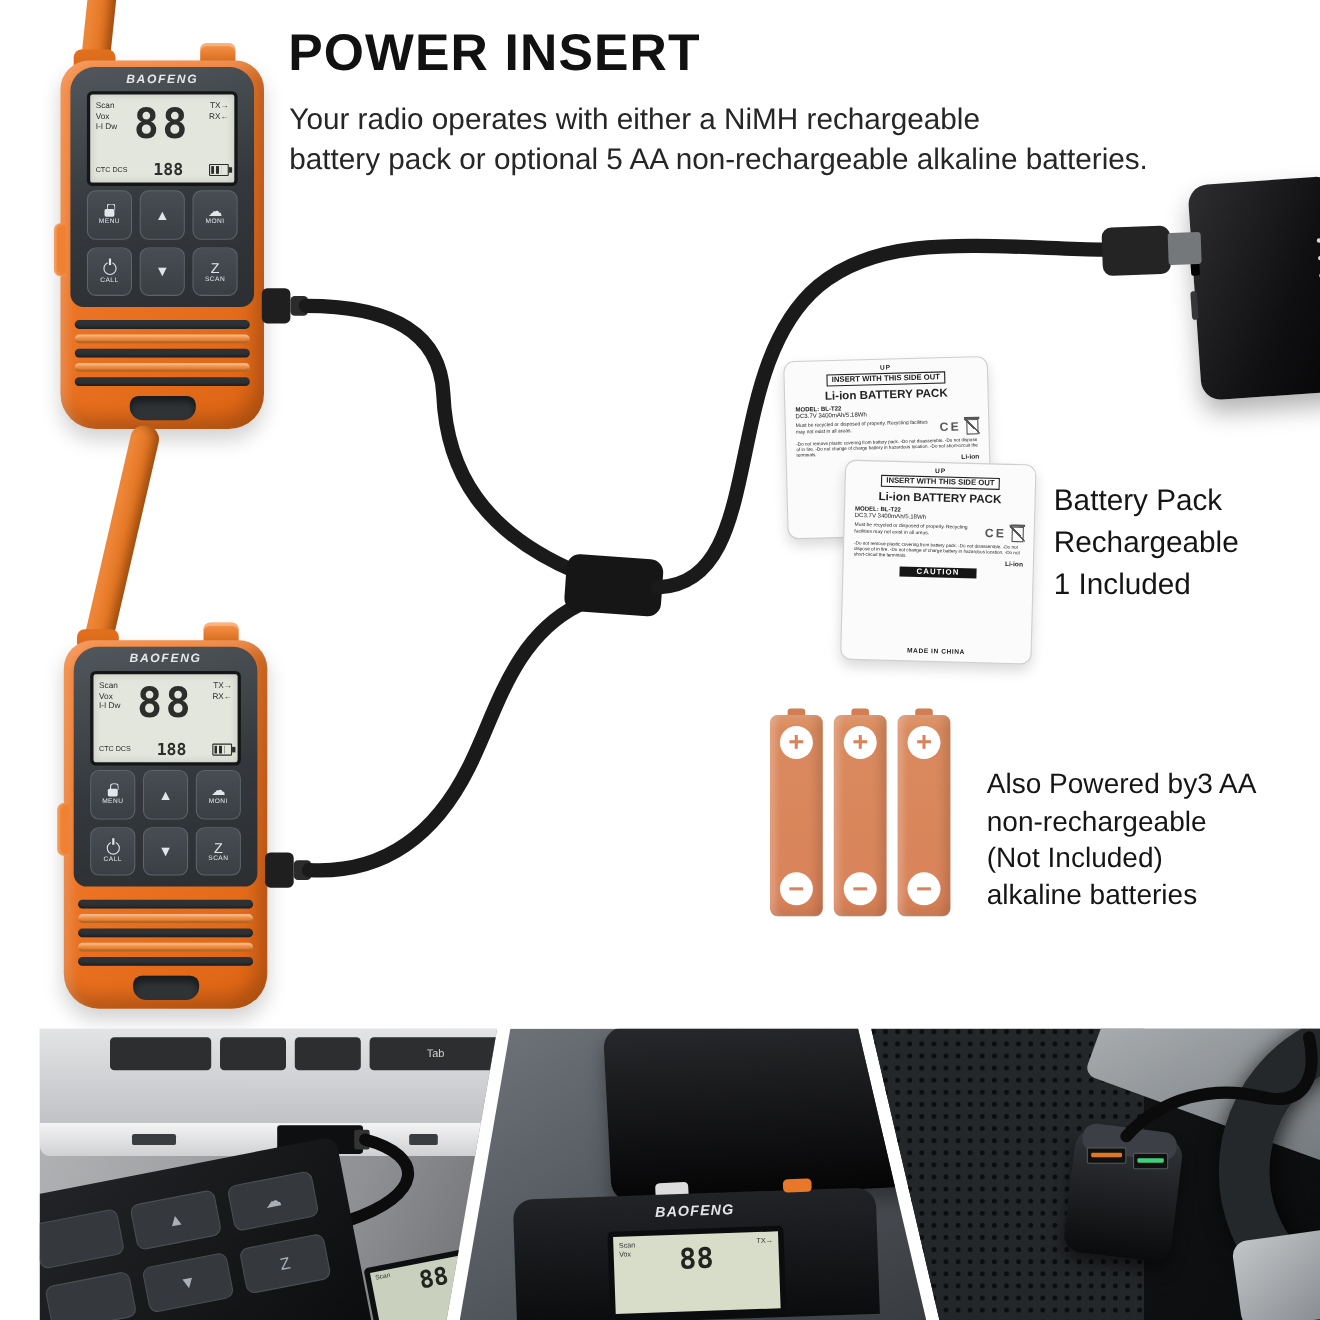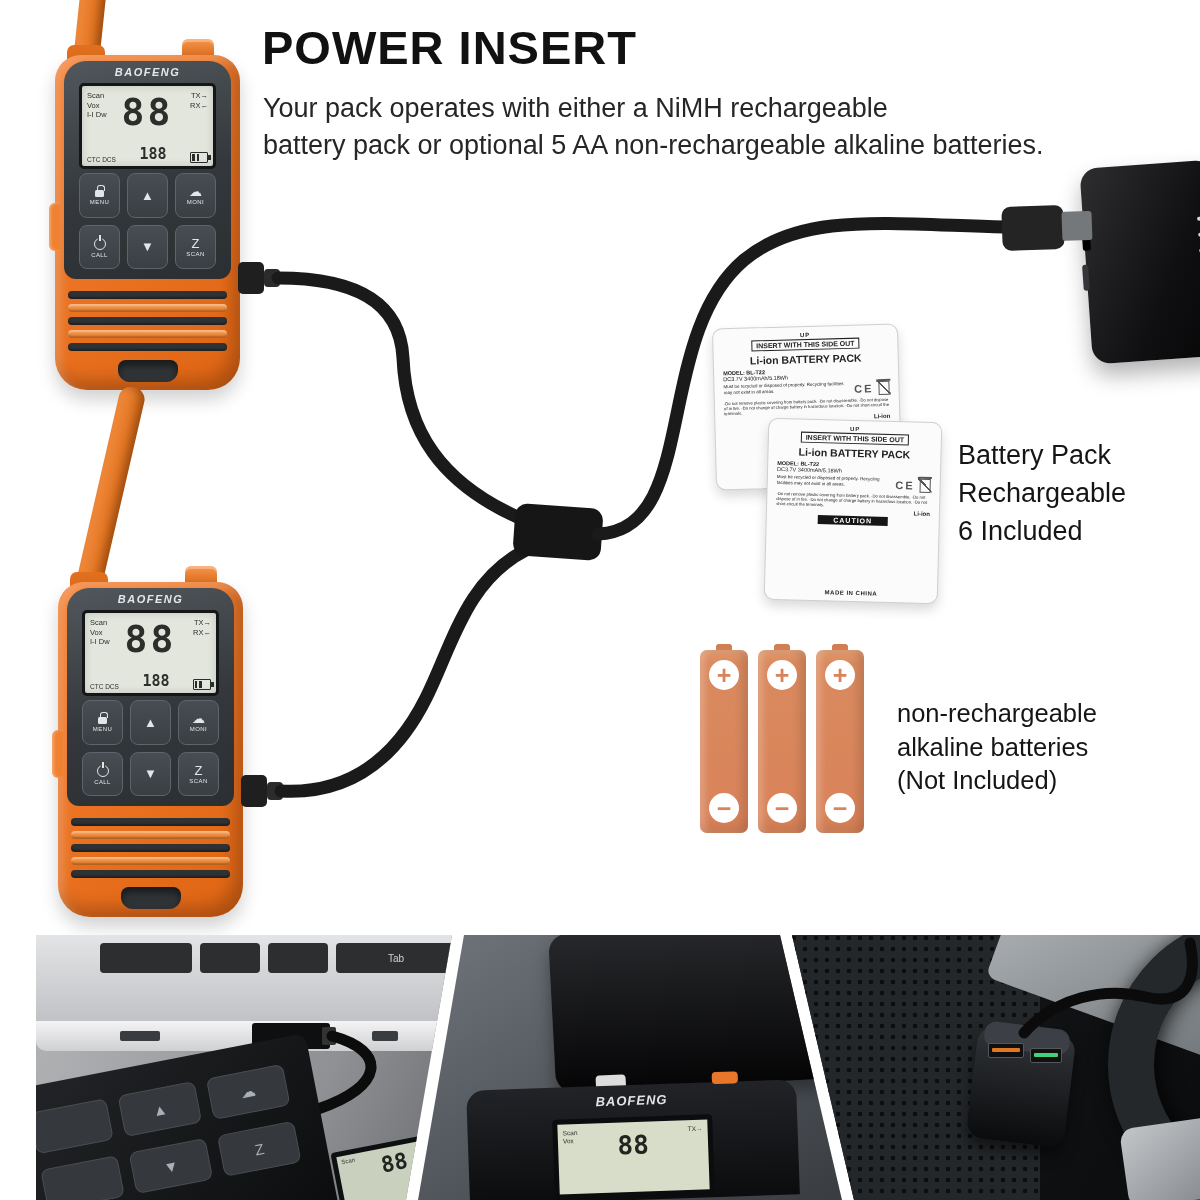--- a/index.html
+++ b/index.html
@@ -30,21 +30,21 @@
   .front{position:absolute;left:9px;right:9px;top:6px;height:218px;border-radius:22px 22px 12px 12px;
          background:linear-gradient(165deg,#51575c,#34383c 55%,#2b2f32);}
   .brand{position:absolute;top:5px;left:0;right:0;text-align:center;color:#e5e7e9;font-size:11px;
          font-weight:bold;font-style:italic;letter-spacing:1.5px;}
   .lcd{position:absolute;top:22px;left:15px;right:15px;height:80px;background:#e2e6dc;
        border:3px solid #141617;border-radius:5px;box-shadow:inset 0 0 8px rgba(0,0,0,.15);}
   .lcd-left{position:absolute;top:5px;left:5px;font-size:7.5px;line-height:9.5px;color:#2c2f2c;}
   .lcd-right{position:absolute;top:5px;right:5px;font-size:7.5px;line-height:9.5px;color:#2c2f2c;text-align:right;}
   .lcd-main{position:absolute;top:4px;left:30px;right:30px;text-align:center;
             font-family:"DejaVu Sans Mono",monospace;font-weight:bold;font-size:38px;letter-spacing:3px;color:#2b2e2b;}
-  .lcd-bottom{position:absolute;left:5px;right:5px;bottom:3px;display:flex;align-items:flex-end;justify-content:space-between;}
+  .lcd-bottom{position:absolute;left:5px;right:5px;bottom:3px;display:flex;align-items:center;justify-content:space-between;}
   .lcd-bl{font-size:6.5px;color:#2c2f2c;}
   .lcd-sub{font-family:"DejaVu Sans Mono",monospace;font-weight:bold;font-size:15px;color:#2b2e2b;}
   .batt-icon{width:16px;height:9px;border:1.5px solid #2a2d2a;border-radius:1px;position:relative;display:inline-block;}
   .batt-icon::before{content:"";position:absolute;right:-4px;top:2px;width:2.5px;height:5px;background:#2a2d2a;}
   .batt-icon::after{content:"";position:absolute;left:1px;top:1px;bottom:1px;width:9px;
       background:repeating-linear-gradient(90deg,#2a2d2a 0 2.5px,transparent 2.5px 4.5px);}
   .keys{position:absolute;top:112px;left:15px;right:15px;height:96px;display:grid;
         grid-template-columns:repeat(3,1fr);grid-template-rows:1fr 1fr;gap:7px;}
   .key{background:linear-gradient(#474d52,#3a3f44);border:1px solid #5d646b;border-radius:8px;
        color:#e3e6e9;display:flex;flex-direction:column;align-items:center;justify-content:center;gap:1px;font-size:6.5px;}
@@ -171,21 +171,21 @@
   .console-knob{left:1124px;top:186px;width:120px;height:80px;border-radius:14px;transform:rotate(-8deg);
       background:linear-gradient(145deg,#c3c6c9,#7b7f83);}
 </style>
 </head>
 <body>
 
 <div class="stage">
 
   <div class="title">POWER INSERT</div>
   <div class="subtitle">
-    <div>Your pack operates with either a NiMH rechargeable</div>
+    <div>Your radio operates with either a NiMH rechargeable</div>
     <div>battery pack or optional 5 AA non-rechargeable alkaline batteries.</div>
   </div>
 
   <div class="radio radio--a">
     <div class="antenna"></div>
     <div class="ant-base"></div>
     <div class="knob"></div>
     <div class="shell"></div>
     <div class="ptt"></div>
     <div class="front">
@@ -359,42 +359,43 @@
     </div>
     <div class="pack-bullets">-Do not remove plastic covering from battery pack.  -Do not disassemble.  -Do not dispose of in fire.  -Do not change of charge battery in hazardous location.  -Do not short-circuit the terminals.</div>
     <div class="pack-liion">Li-ion</div>
     <div class="caution">CAUTION</div>
     <div class="pack-made">MADE IN CHINA</div>
   </div>
 
   <div class="note-rechargeable">
     <div>Battery Pack</div>
     <div>Rechargeable</div>
-    <div>6 Included</div>
+    <div>1 Included</div>
   </div>
 
   <div class="aa-group">
     <div class="aa">
       <div class="aa-cap plus">+</div>
       <div class="aa-cap minus">−</div>
     </div>
     <div class="aa">
       <div class="aa-cap plus">+</div>
       <div class="aa-cap minus">−</div>
     </div>
     <div class="aa">
       <div class="aa-cap plus">+</div>
       <div class="aa-cap minus">−</div>
     </div>
   </div>
 
   <div class="note-aa">
+    <div>Also Powered by3 AA</div>
     <div>non-rechargeable</div>
+    <div>(Not Included)</div>
     <div>alkaline batteries</div>
-    <div>(Not Included)</div>
   </div>
 
   <div class="strip">
 
     <div class="photo photo--laptop">
       <div class="abs lap-deck"></div>
       <div class="lk" style="left:100px;width:92px;"></div>
       <div class="lk" style="left:200px;width:60px;"></div>
       <div class="lk" style="left:268px;width:60px;"></div>
       <div class="lk" style="left:336px;width:120px;">Tab</div>

